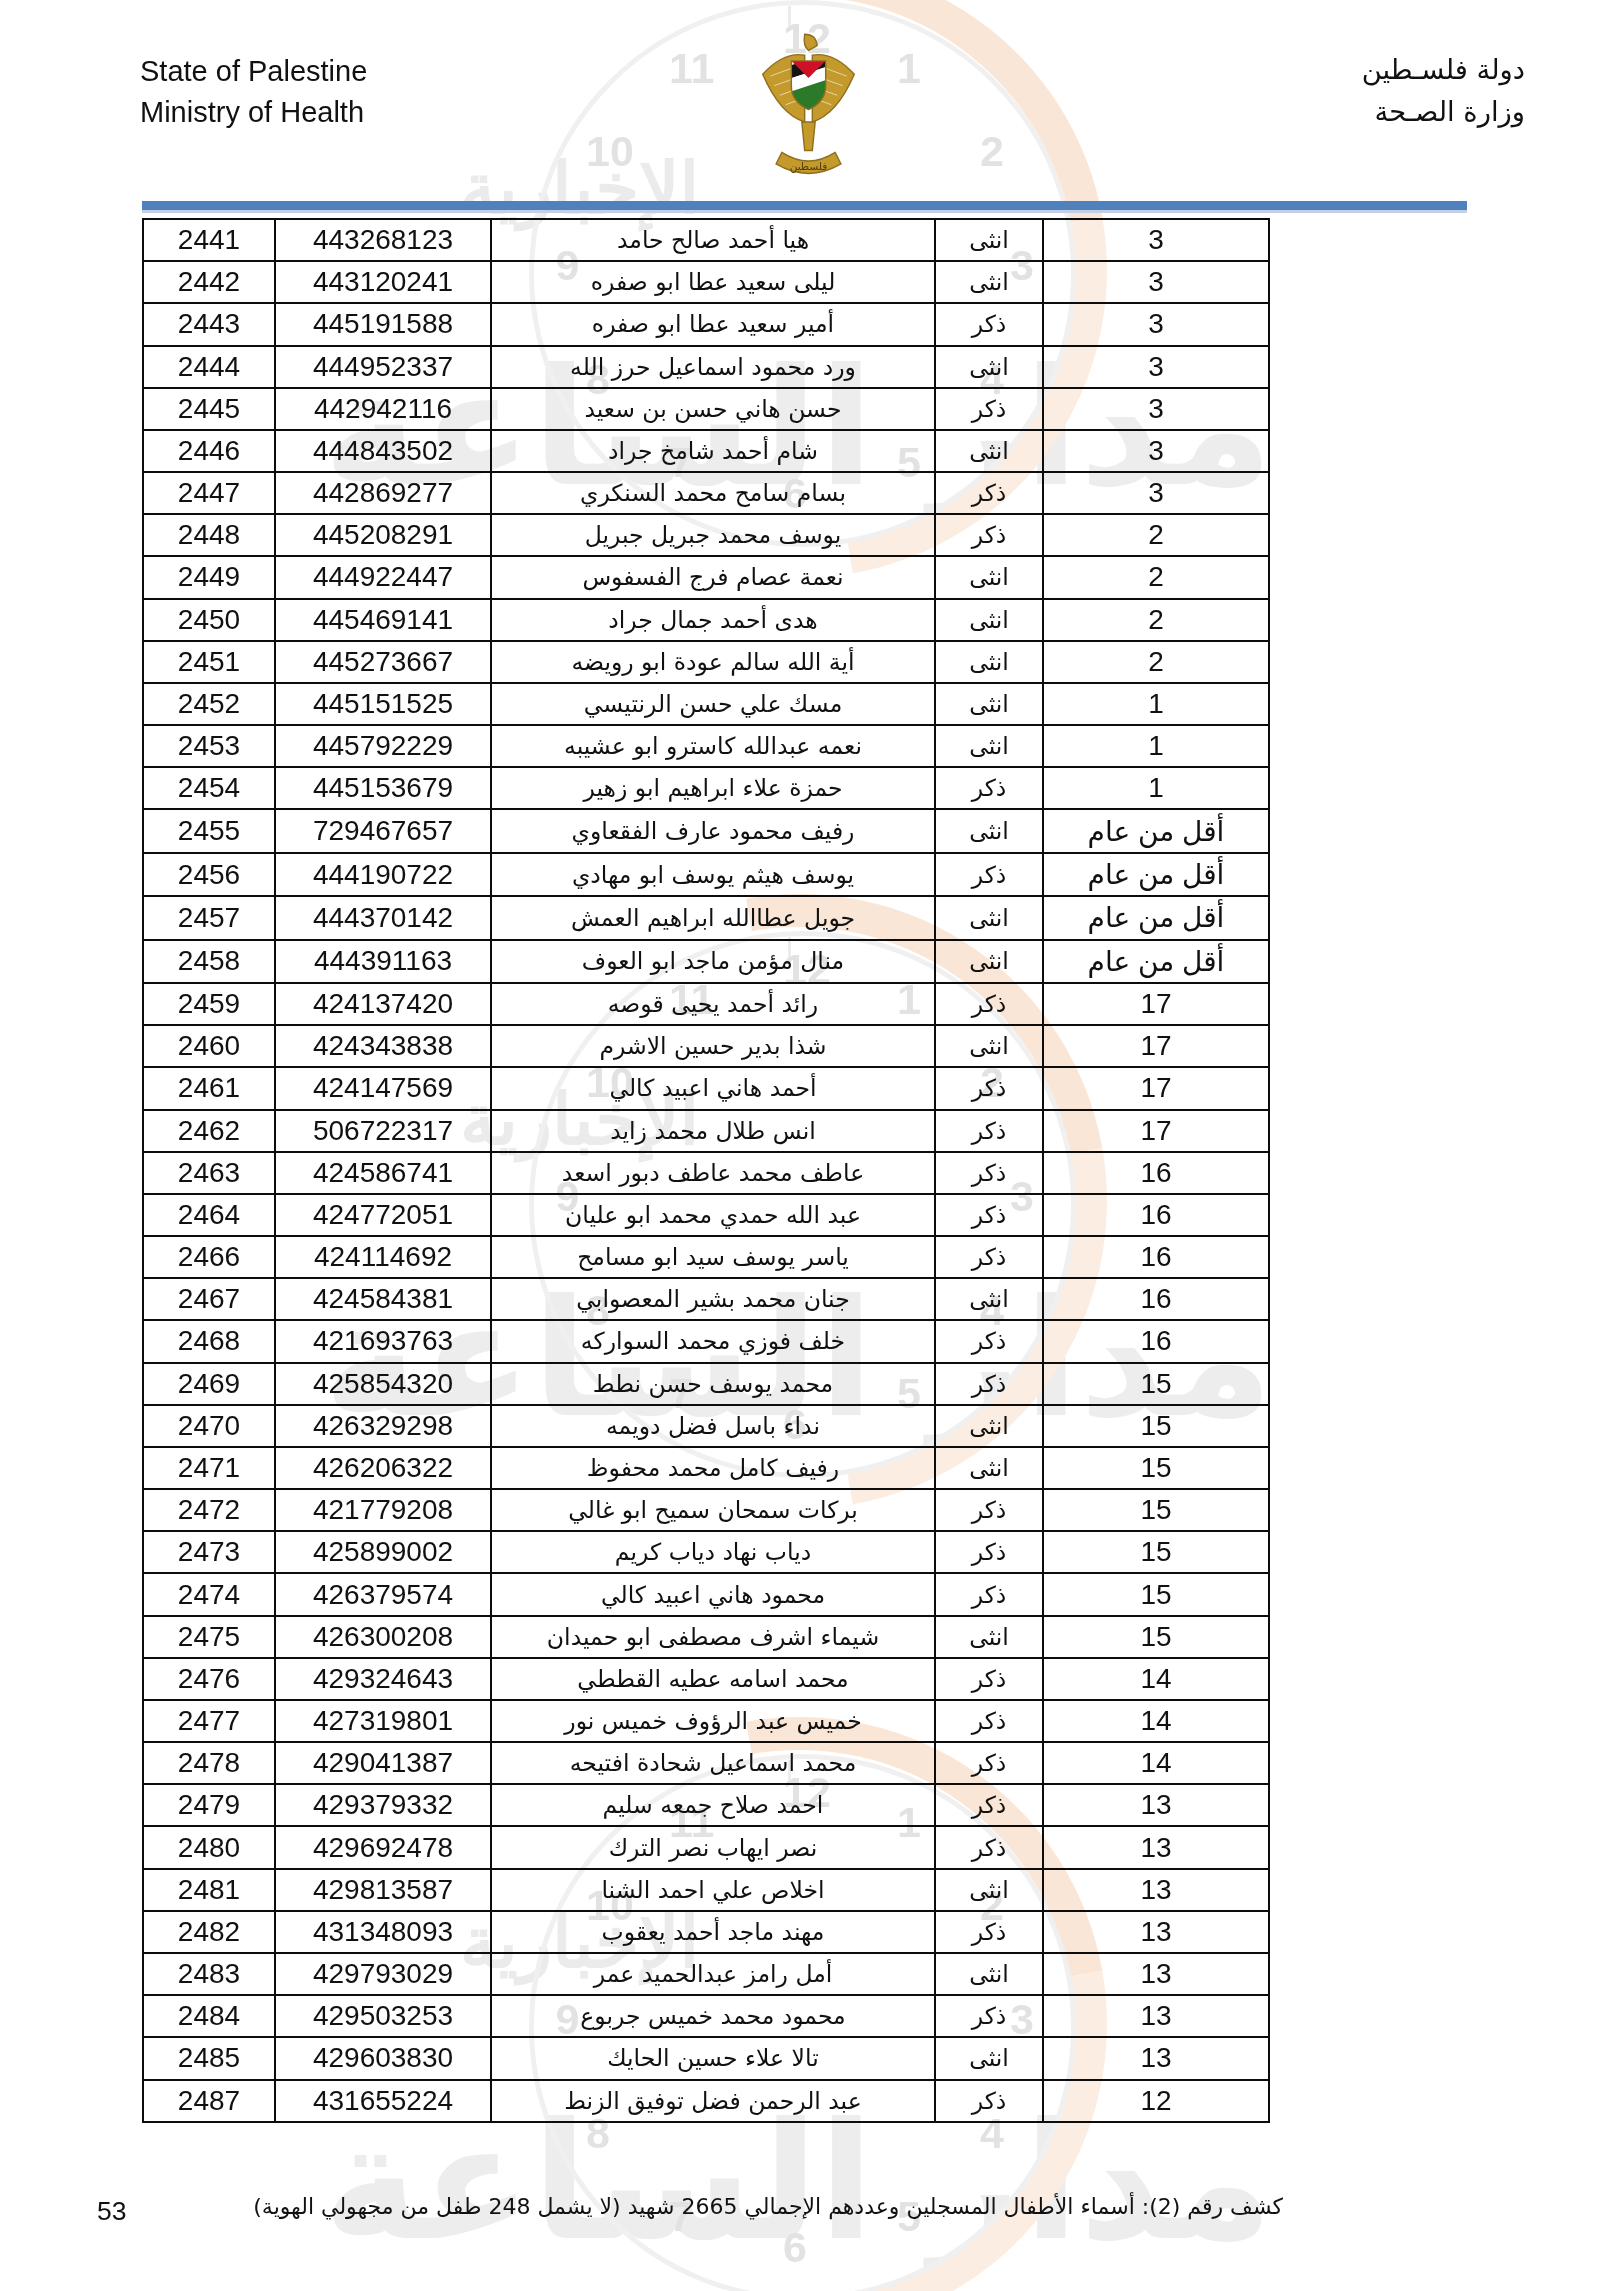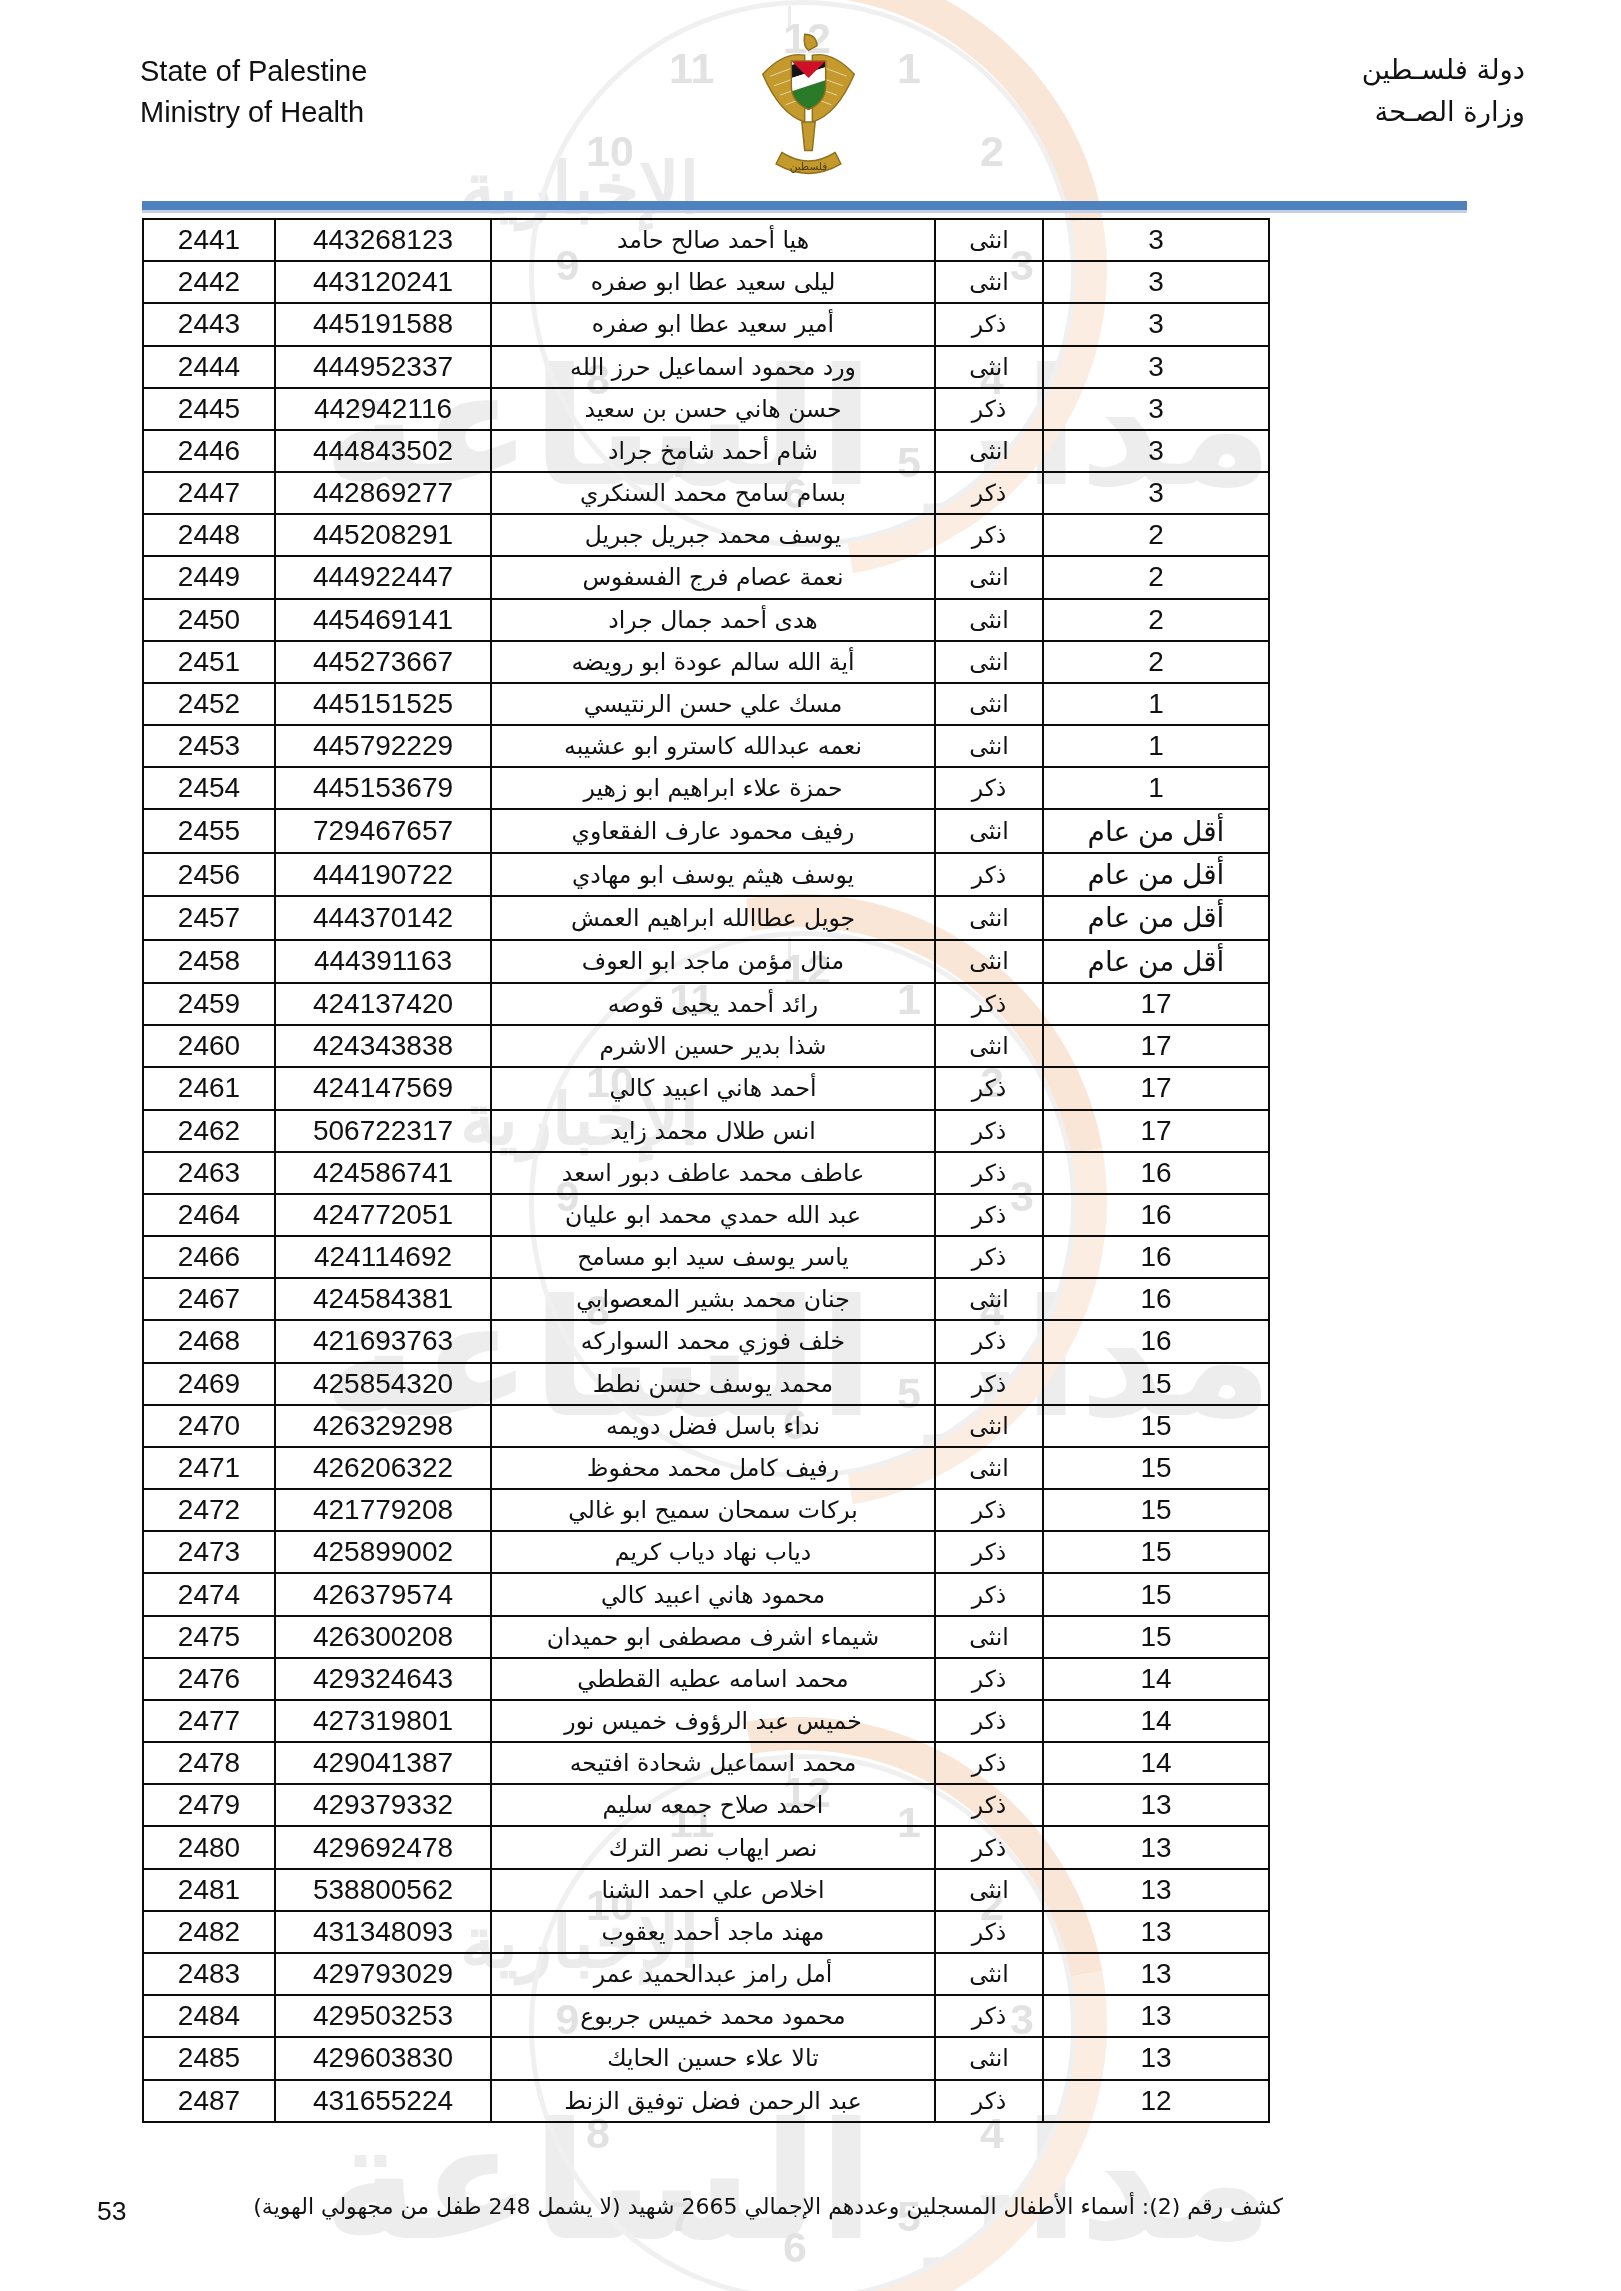--- a/index.html
+++ b/index.html
@@ -451,21 +451,21 @@
         </tr>
         <tr>
           <td class="col-serial">2480</td>
           <td class="col-national-id">429692478</td>
           <td class="col-name">نصر ايهاب نصر الترك</td>
           <td class="col-gender">ذكر</td>
           <td class="col-age">13</td>
         </tr>
         <tr>
           <td class="col-serial">2481</td>
-          <td class="col-national-id">538800562</td>
+          <td class="col-national-id">429813587</td>
           <td class="col-name">اخلاص علي احمد الشنا</td>
           <td class="col-gender">انثى</td>
           <td class="col-age">13</td>
         </tr>
         <tr>
           <td class="col-serial">2482</td>
           <td class="col-national-id">431348093</td>
           <td class="col-name">مهند ماجد أحمد يعقوب</td>
           <td class="col-gender">ذكر</td>
           <td class="col-age">13</td>

